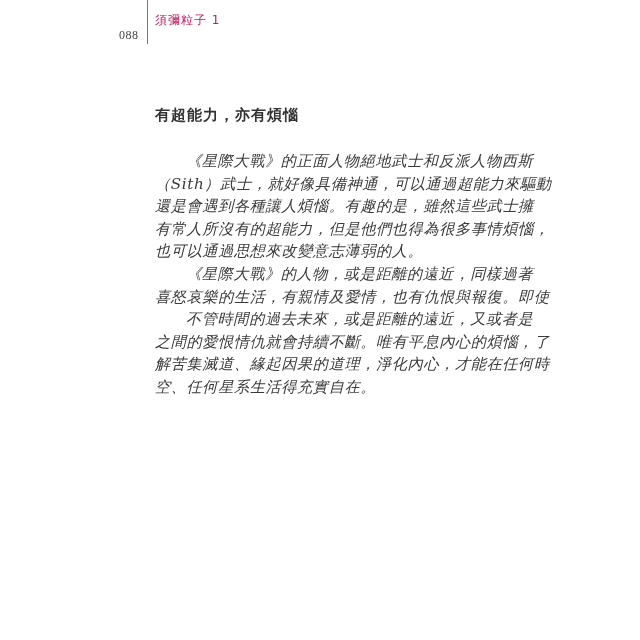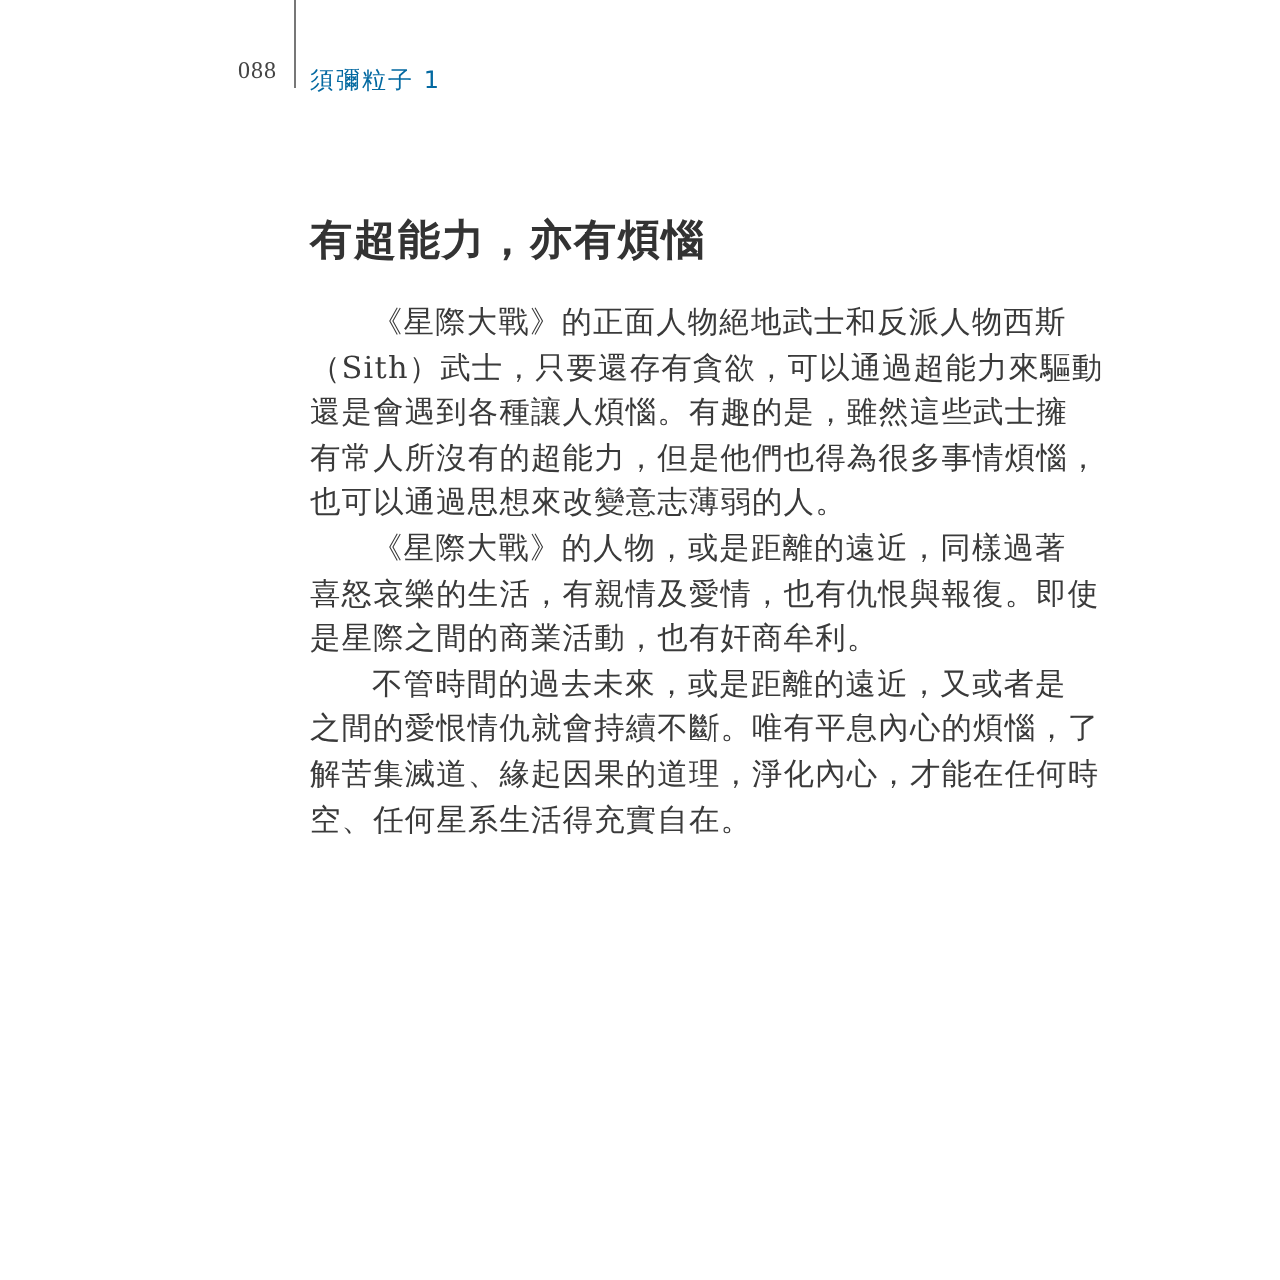--- a/index.html
+++ b/index.html
@@ -8,58 +8,57 @@
     font-family: "DejaVu Serif", "Liberation Serif", serif; color: #3a3a3a;
   }
   .page-number {
     position: absolute; left: 119px; top: 28px; font-size: 12px; color: #444;
     font-family: Liberation Serif, serif; letter-spacing: 0.5px;
   }
   .header-divider {
     position: absolute; left: 147px; top: 0; width: 1px; height: 44px; background: #777;
   }
   .running-title {
-    position: absolute; left: 155px; top: 32px; font-size: 12px; color: #0369a1;
+    position: absolute; left: 155px; top: 12px; font-size: 12px; color: #be185d;
     font-family: "DejaVu Sans", "Liberation Sans", sans-serif; letter-spacing: 1px;
   }
   .section-title {
-    position: absolute; left: 155px; top: 106px; font-size: 21px; color: #333;
+    position: absolute; left: 155px; top: 106px; font-size: 15px; color: #333;
     font-family: "DejaVu Sans", "Liberation Sans", sans-serif; font-weight: bold; letter-spacing: 1px;
   }
   .body-text {
-    position: absolute; left: 155px; top: 150px; width: 340px;
+    position: absolute; left: 155px; top: 150px; width: 340px; font-style: italic;
   }
   .para { margin: 0; }
   .line {
     display: block; font-size: 15.2px; line-height: 22.6px; height: 22.6px;
     white-space: nowrap; color: #3a3a3a; letter-spacing: 0.6px;
   }
   .line.indent { padding-left: 31px; }
 </style>
 </head>
 <body>
 
 <div class="page-number">088</div>
 <div class="header-divider"></div>
 <div class="running-title">須彌粒子 1</div>
 
 <div class="section-title">有超能力，亦有煩惱</div>
 
 <div class="body-text">
   <div class="para">
     <span class="line indent">《星際大戰》的正面人物絕地武士和反派人物西斯</span>
-    <span class="line">（Sith）武士，只要還存有貪欲，可以通過超能力來驅動</span>
+    <span class="line">（Sith）武士，就好像具備神通，可以通過超能力來驅動</span>
     <span class="line">還是會遇到各種讓人煩惱。有趣的是，雖然這些武士擁</span>
     <span class="line">有常人所沒有的超能力，但是他們也得為很多事情煩惱，</span>
     <span class="line">也可以通過思想來改變意志薄弱的人。</span>
   </div>
   <div class="para">
     <span class="line indent">《星際大戰》的人物，或是距離的遠近，同樣過著</span>
     <span class="line">喜怒哀樂的生活，有親情及愛情，也有仇恨與報復。即使</span>
-    <span class="line">是星際之間的商業活動，也有奸商牟利。</span>
   </div>
   <div class="para">
     <span class="line indent">不管時間的過去未來，或是距離的遠近，又或者是</span>
     <span class="line">之間的愛恨情仇就會持續不斷。唯有平息內心的煩惱，了</span>
     <span class="line">解苦集滅道、緣起因果的道理，淨化內心，才能在任何時</span>
     <span class="line">空、任何星系生活得充實自在。</span>
   </div>
 </div>
 
 </body></html>

